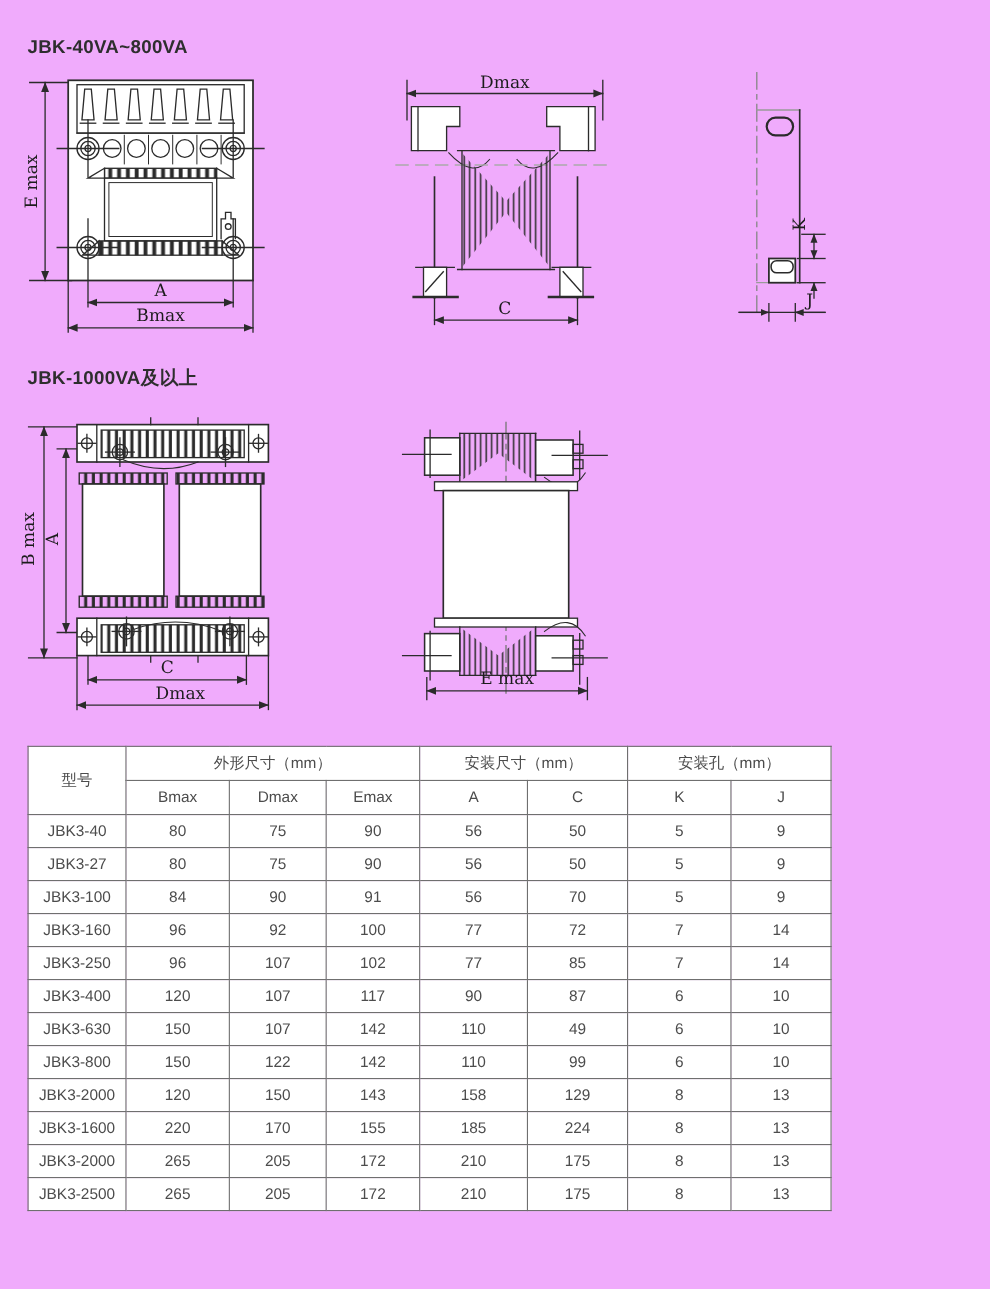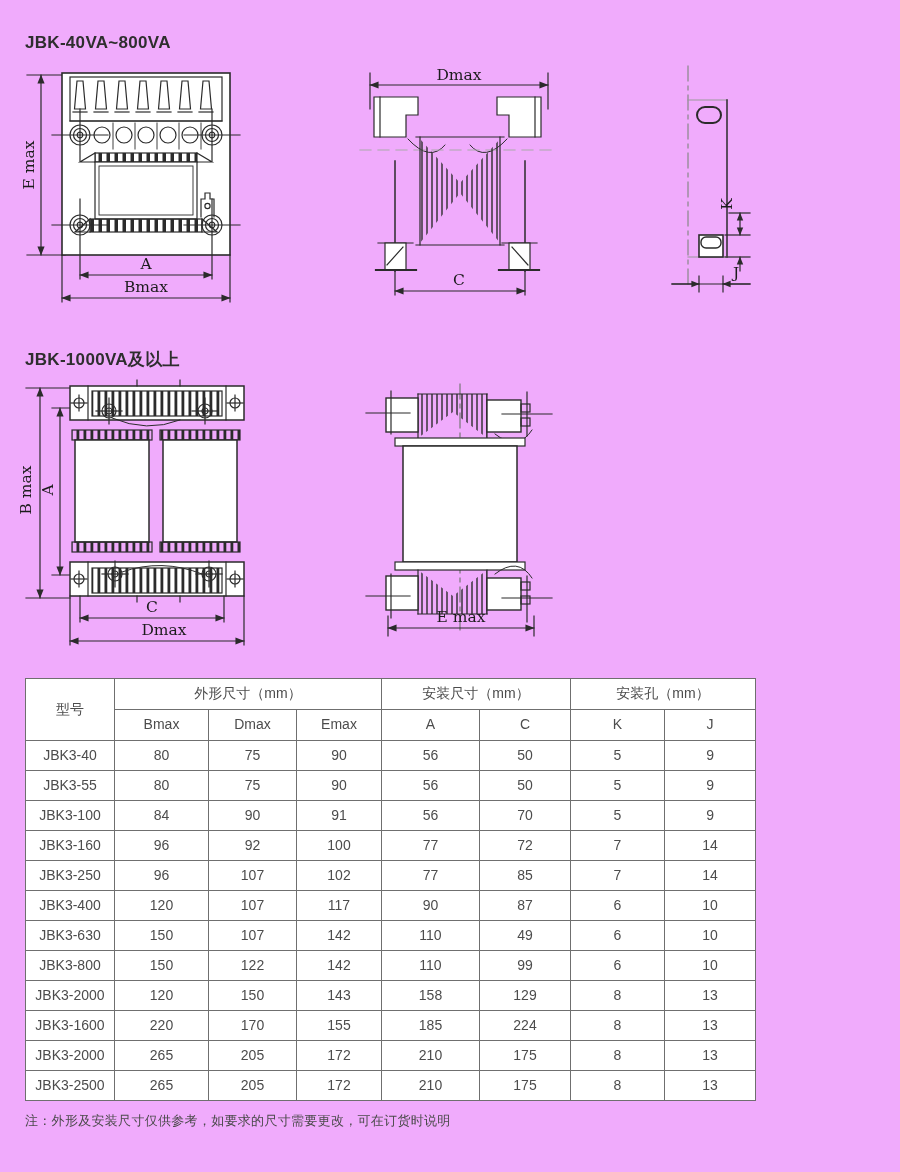--- a/index.html
+++ b/index.html
@@ -1,20 +1,20 @@
 <!DOCTYPE html>
 <html><head>
 <meta charset="utf-8">
 <style>
   html,body{margin:0;padding:0;background:#fff;}
   .page{position:relative;width:900px;height:1172px;background:#f0abfc;overflow:hidden;
         font-family:"Liberation Sans",sans-serif;}
   .sec-title{position:absolute;font-size:17px;font-weight:bold;color:#2e2e2e;letter-spacing:.3px;}
   #title1{left:25px;top:33px;}
-  #title2{left:25px;top:348px;}
+  #title2{left:25px;top:332px;}
 
   .draw{position:absolute;overflow:visible;stroke:#2b2b2b;stroke-width:1.2;fill:none;stroke-linecap:square;}
   .draw text{font-family:"DejaVu Serif","Liberation Serif",serif;font-size:15.5px;fill:#1c1c1c;
              stroke:none;text-anchor:middle;}
   .halo{paint-order:stroke;stroke:#fff;stroke-width:5px;}
 
   .tbl-wrap{position:absolute;left:25px;top:678px;}
   table.dims{border-collapse:collapse;table-layout:fixed;width:730px;font-size:14px;color:#4c4c4c;}
   table.dims th,table.dims td{border:1px solid #6f6f6f;background:#fff;font-weight:normal;
        text-align:center;vertical-align:middle;padding:0;height:29px;line-height:1.1;}
@@ -387,21 +387,21 @@
             <td>JBK3-40</td>
             <td>80</td>
             <td>75</td>
             <td>90</td>
             <td>56</td>
             <td>50</td>
             <td>5</td>
             <td>9</td>
           </tr>
           <tr>
-            <td>JBK3-55</td>
+            <td>JBK3-27</td>
             <td>80</td>
             <td>75</td>
             <td>90</td>
             <td>56</td>
             <td>50</td>
             <td>5</td>
             <td>9</td>
           </tr>
           <tr>
             <td>JBK3-100</td>
@@ -500,15 +500,14 @@
             <td>172</td>
             <td>210</td>
             <td>175</td>
             <td>8</td>
             <td>13</td>
           </tr>
         </tbody>
     </table>
   </div>
 
-  <div class="note">注：外形及安装尺寸仅供参考，如要求的尺寸需要更改，可在订货时说明</div>
 
 </div>
 
 </body></html>

